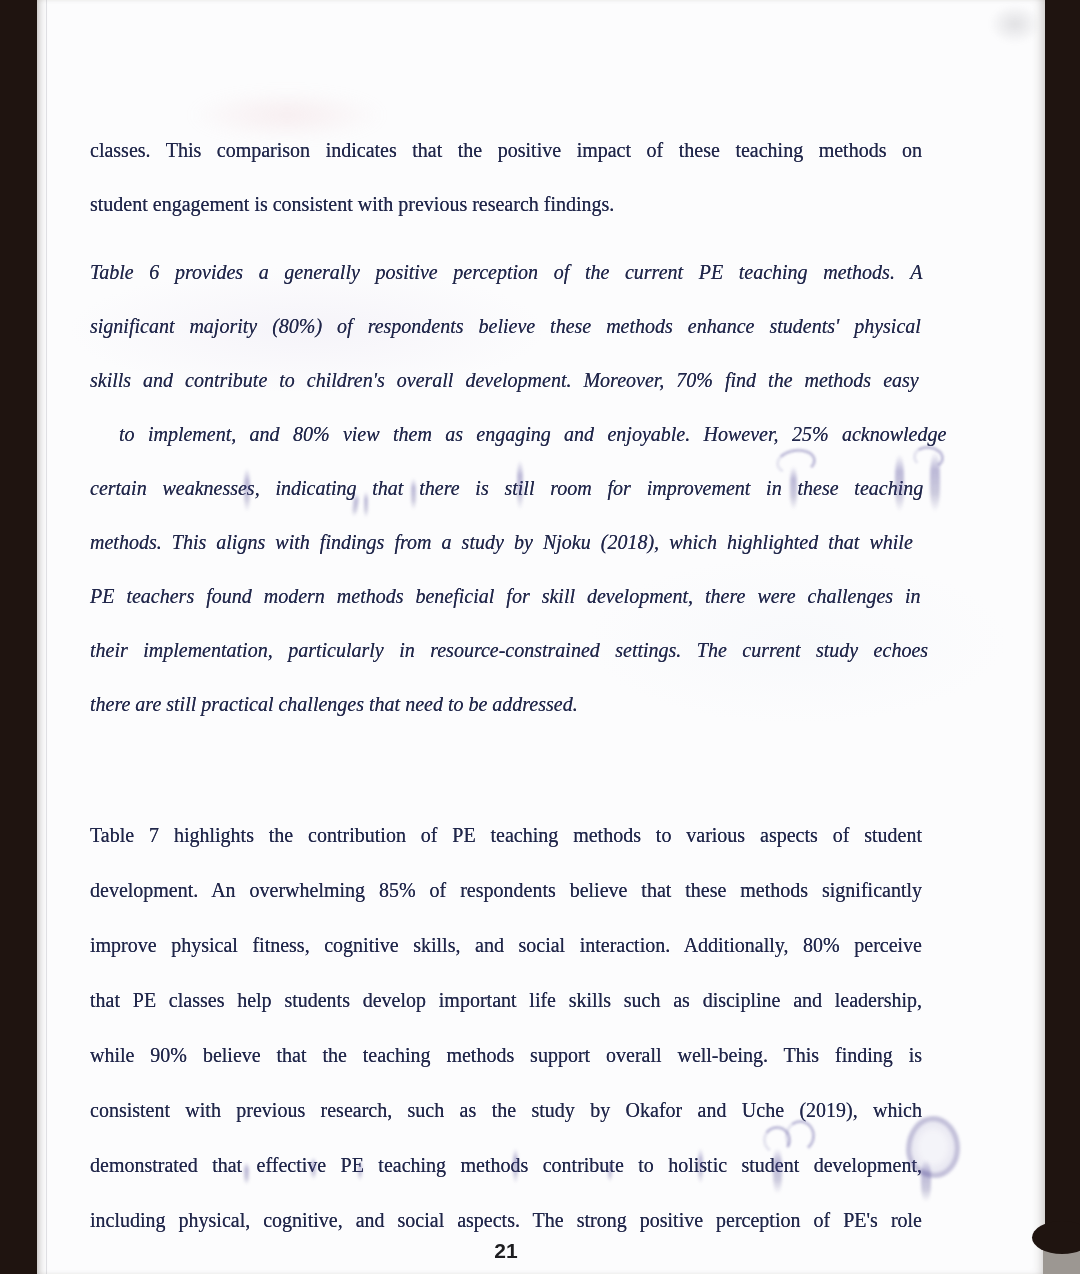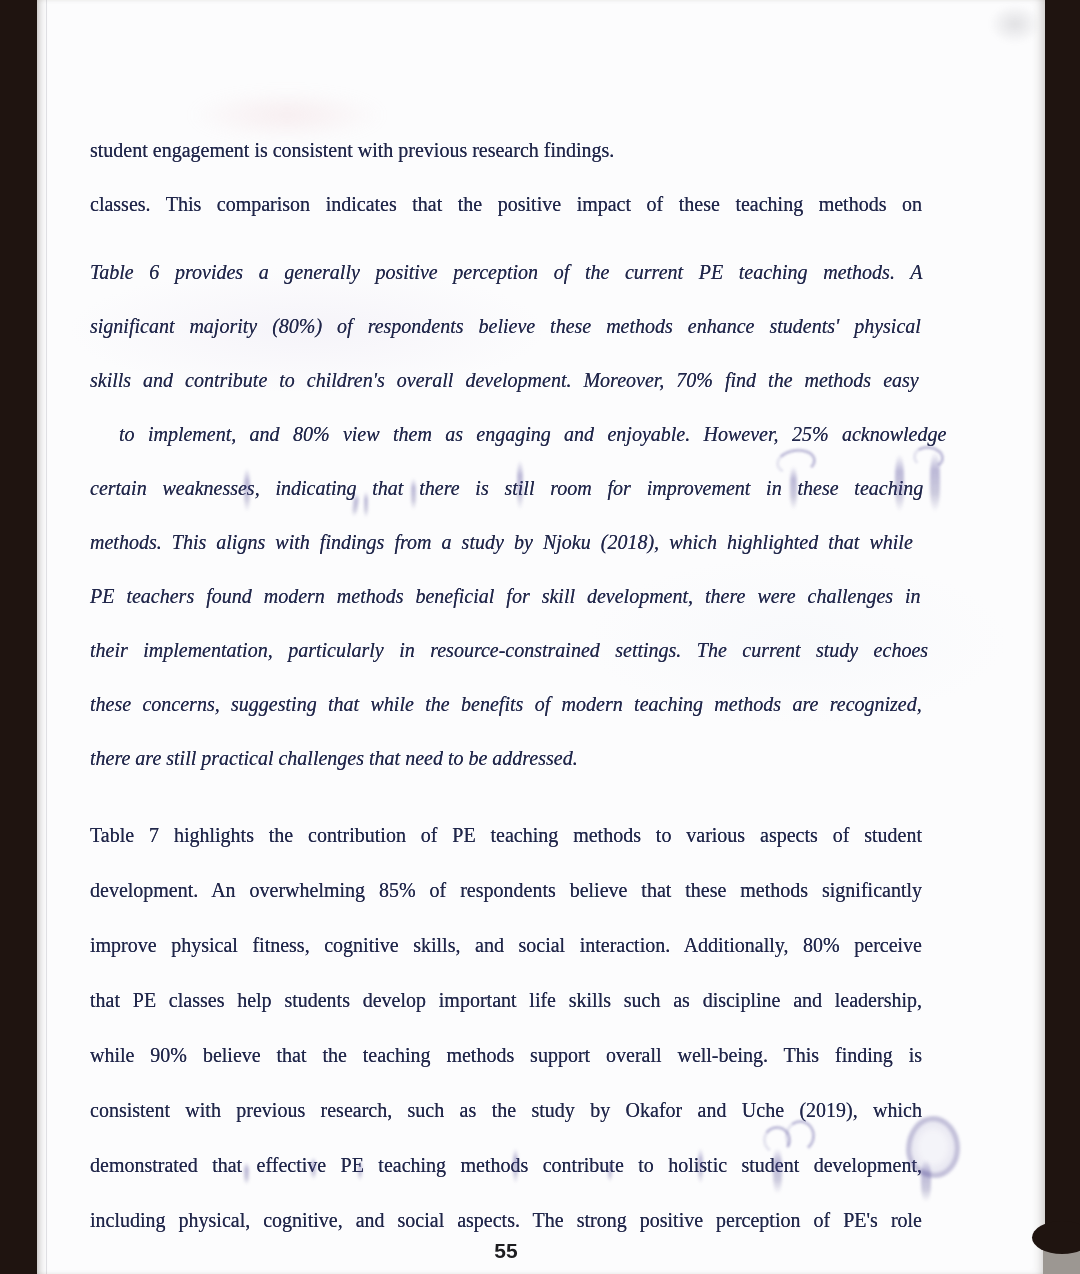--- a/index.html
+++ b/index.html
@@ -119,49 +119,48 @@
 <body>
 
 <div class="scan-bg">
 
   <div class="page">
 
     <div class="smudge blotch-pink" style="left:150px; top:90px; width:200px; height:50px;"></div>
     <div class="smudge blotch-gray" style="left:952px; top:4px; width:52px; height:40px;"></div>
 
     <div class="textblock p1" style="top:123px;">
+      <div class="line jline"><span class="lt" style="word-spacing: 10.5352px;">classes. This comparison indicates that the positive impact of these teaching methods on</span></div>
       <div class="line last"><span class="lt">student engagement is consistent with previous research findings.</span></div>
-      <div class="line jline"><span class="lt" style="word-spacing: 10.5352px;">classes. This comparison indicates that the positive impact of these teaching methods on</span></div>
     </div>
 
     <div class="textblock p2" style="top:245px;font-style:italic;">
       <div class="line jline"><span class="lt" style="word-spacing: 10.619px;">Table 6 provides a generally positive perception of the current PE teaching methods. A</span></div>
       <div class="line jline"><span class="lt" style="word-spacing: 9.97031px;">significant majority (80%) of respondents believe these methods enhance students' physical</span></div>
       <div class="line jline"><span class="lt" style="word-spacing: 6.98438px;">skills and contribute to children's overall development. Moreover, 70% find the methods easy</span></div>
       <div class="line jline"><span class="lt" style="word-spacing: 8.35286px; margin-left: 29px;">to implement, and 80% view them as engaging and enjoyable. However, 25% acknowledge</span></div>
       <div class="line jline"><span class="lt" style="word-spacing: 10.7852px;">certain weaknesses, indicating that there is still room for improvement in these teaching</span></div>
       <div class="line jline"><span class="lt" style="word-spacing: 5.09375px;">methods. This aligns with findings from a study by Njoku (2018), which highlighted that while</span></div>
       <div class="line jline"><span class="lt" style="word-spacing: 6.99349px;">PE teachers found modern methods beneficial for skill development, there were challenges in</span></div>
       <div class="line jline"><span class="lt" style="word-spacing: 10.474px;">their implementation, particularly in resource-constrained settings. The current study echoes</span></div>
-      <div class="line jline"><span class="lt" style="word-spacing: 6.39062px;">these concerns, suggesting that while the benefits of modern teaching methods are recognized,</span></div>
       <div class="line last"><span class="lt">there are still practical challenges that need to be addressed.</span></div>
     </div>
 
     <div class="textblock p3" style="top:808px;">
       <div class="line jline"><span class="lt" style="word-spacing: 9.88582px;">Table 7 highlights the contribution of PE teaching methods to various aspects of student</span></div>
       <div class="line jline"><span class="lt" style="word-spacing: 8.93906px;">development. An overwhelming 85% of respondents believe that these methods significantly</span></div>
       <div class="line jline"><span class="lt" style="word-spacing: 9.56875px;">improve physical fitness, cognitive skills, and social interaction. Additionally, 80% perceive</span></div>
       <div class="line jline"><span class="lt" style="word-spacing: 7.77163px;">that PE classes help students develop important life skills such as discipline and leadership,</span></div>
       <div class="line jline"><span class="lt" style="word-spacing: 10.9036px;">while 90% believe that the teaching methods support overall well-being. This finding is</span></div>
       <div class="line jline"><span class="lt" style="word-spacing: 10.381px;">consistent with previous research, such as the study by Okafor and Uche (2019), which</span></div>
       <div class="line jline"><span class="lt" style="word-spacing: 9.42188px;">demonstrated that effective PE teaching methods contribute to holistic student development,</span></div>
       <div class="line jline"><span class="lt" style="word-spacing: 8.01172px;">including physical, cognitive, and social aspects. The strong positive perception of PE's role</span></div>
     </div>
 
-    <div class="pageno">55</div>
+    <div class="pageno">21</div>
 
     <div class="smudge arc" style="left:739px; top:449px; width:34px; height:20px; transform:rotate(-8deg);"></div>
     <div class="smudge streak" style="left:753px; top:466px; width:7px;  height:44px;"></div>
     <div class="smudge streak" style="left:207px; top:468px; width:6px;  height:44px;"></div>
     <div class="smudge streak" style="left:316px; top:493px; width:5px;  height:24px; transform:rotate(8deg);"></div>
     <div class="smudge streak" style="left:327px; top:491px; width:4px;  height:27px;"></div>
     <div class="smudge streak" style="left:374px; top:478px; width:5px;  height:32px;"></div>
     <div class="smudge streak" style="left:480px; top:460px; width:6px;  height:50px;"></div>
     <div class="smudge streak" style="left:858px; top:454px; width:9px;  height:58px;"></div>
     <div class="smudge arc" style="left:876px; top:446px; width:25px; height:17px; transform:rotate(6deg);"></div>

